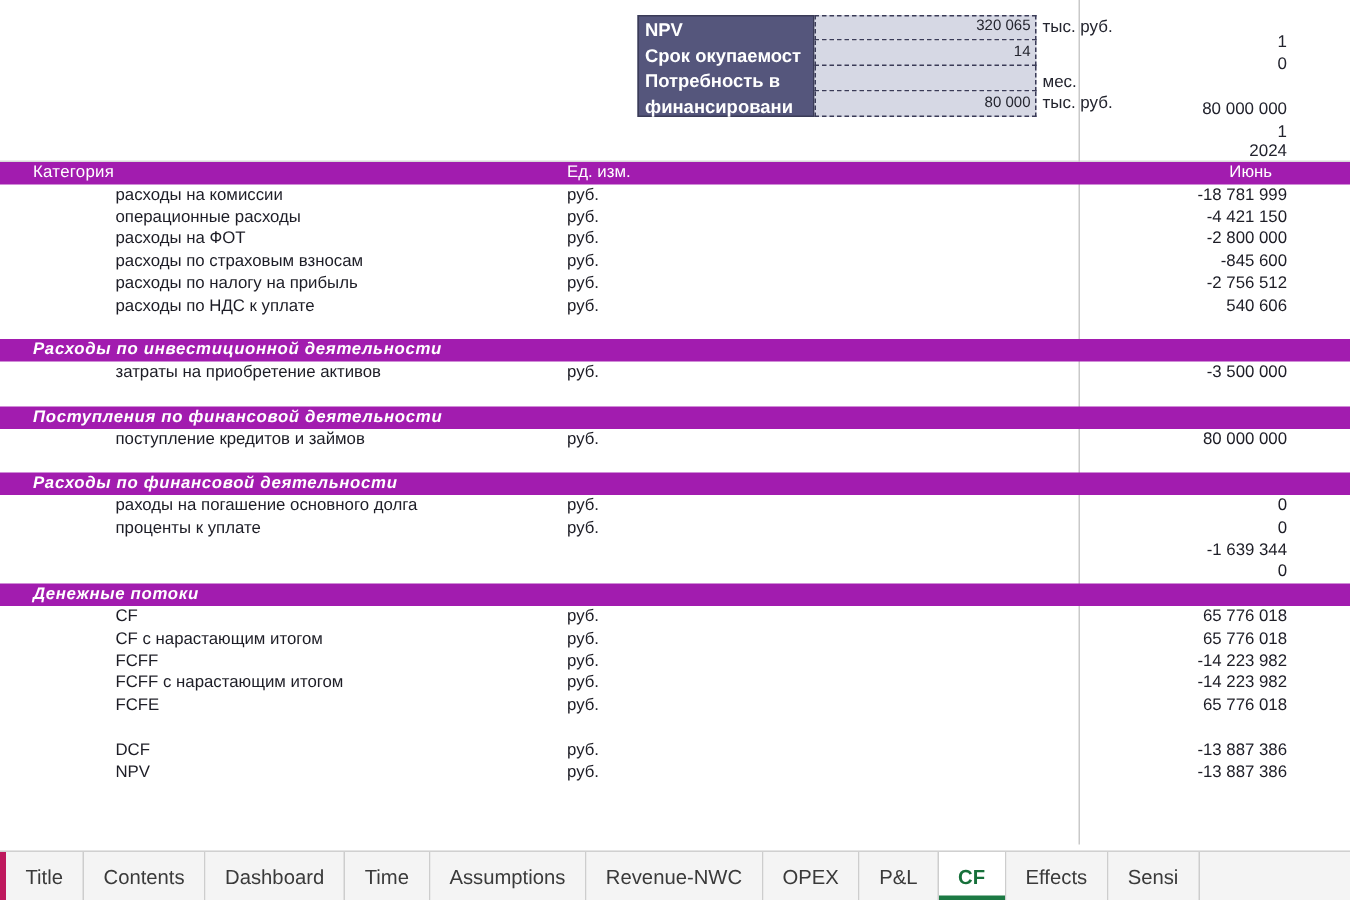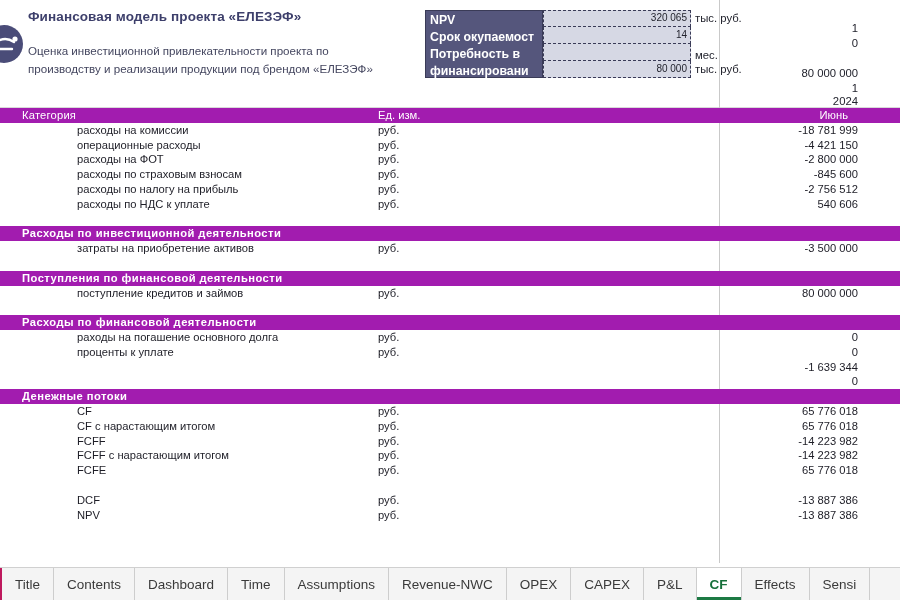--- a/index.html
+++ b/index.html
@@ -78,21 +78,21 @@
     background: #d9d9d9;
   }
 
   
   #table { position: absolute; left: 0; top: 108px; width: 900px; }
   .row { position: relative; height: 14.8px; width: 900px; }
   .row.header, .row.section {
     background: #a21caf;
   }
   .row.header .c-cat, .row.header .c-unit { color: #ffffff; }
-  .row.section .c-cat { color: #ffffff; font-weight: bold; letter-spacing: .45px; }
+  .row.section .c-cat { color: #ffffff; font-weight: bold; letter-spacing: .45px; font-style: italic; }
   .c-cat {
     position: absolute; left: 22px; top: 1px;
     font-size: 11.2px; color: #1d1d26; white-space: nowrap;
   }
   .row.header .c-cat { left: 22px; font-weight: normal; letter-spacing: .2px; }
   .row.section .c-cat { left: 22px; }
   .c-item { left: 34px; padding-left: 43px; }
   .c-unit {
     position: absolute; left: 378px; top: 1px;
     font-size: 11.2px; color: #1d1d26; white-space: nowrap;
@@ -109,42 +109,32 @@
     position: absolute; left: 0; bottom: 0; width: 900px; height: 33px;
     background: #f4f4f4; border-top: 1px solid #d0d0d0;
     display: flex; align-items: stretch;
   }
   .tab {
     display: flex; align-items: center; padding: 0 13px;
     font-size: 13.5px; color: #3a3a3a; white-space: nowrap;
     border-right: 1px solid #cdcdcd; background: #f4f4f4;
     cursor: pointer;
   }
-  .tab:first-child { border-left: 2px solid #be185d; }
+  .tab:first-child { border-left: 4px solid #be185d; }
   .tab.active {
     background: #ffffff; color: #16703a; font-weight: bold;
     border-right: 1px solid #cdcdcd;
     box-shadow: inset 0 -3px 0 #1d7a44;
   }
 </style>
 </head>
 <body>
 
 <div id="sheet">
 
-  <div id="titleblock">
-    <svg id="logo" viewBox="0 0 40 40">
-      <circle cx="20" cy="20" r="19" fill="#4a4c78"></circle>
-      <path d="M10 20 q10 -9 20 -2" stroke="#ffffff" stroke-width="2.4" fill="none" stroke-linecap="round"></path>
-      <path d="M9 25 h19" stroke="#ffffff" stroke-width="2.4" fill="none" stroke-linecap="round"></path>
-      <circle cx="31" cy="15" r="2.6" fill="#ffffff"></circle>
-    </svg>
-    <div id="doc-title">Финансовая модель проекта «ЕЛЕЗЭФ»</div>
-    <div id="doc-sub">Оценка инвестиционной привлекательности проекта по производству и реализации продукции под брендом «ЕЛЕЗЭФ»</div>
-  </div>
 
   <div id="kpi">
     <div id="kpi-labels">
         <div class="kpi-label" style="top: 2px;">NPV</div>
         <div class="kpi-label" style="top: 19px;">Срок окупаемост</div>
         <div class="kpi-label" style="top: 36px;">Потребность в</div>
         <div class="kpi-label" style="top: 53px;">финансировани</div>
       </div>
     <div id="kpi-vals">
         <div class="kpi-vcell first lefted" style="top: 0px; height: 17px;"></div>
@@ -281,21 +271,20 @@
     </div>
 
   <div id="tabbar">
       <div class="tab">Title</div>
       <div class="tab">Contents</div>
       <div class="tab">Dashboard</div>
       <div class="tab">Time</div>
       <div class="tab">Assumptions</div>
       <div class="tab">Revenue-NWC</div>
       <div class="tab">OPEX</div>
-      <div class="tab">CAPEX</div>
       <div class="tab">P&amp;L</div>
       <div class="tab active">CF</div>
       <div class="tab">Effects</div>
       <div class="tab">Sensi</div>
     </div>
 
 <div class="topnum" style="top: 22px;">1</div>
     <div class="topnum" style="top: 37px;">0</div>
     <div class="topnum" style="top: 67px;">80 000 000</div>
     <div class="topnum" style="top: 82px;">1</div>

